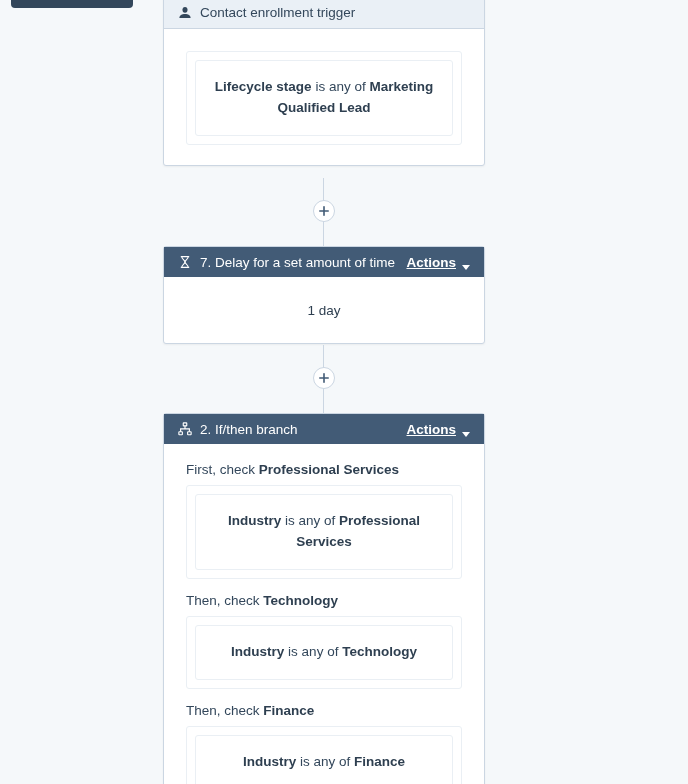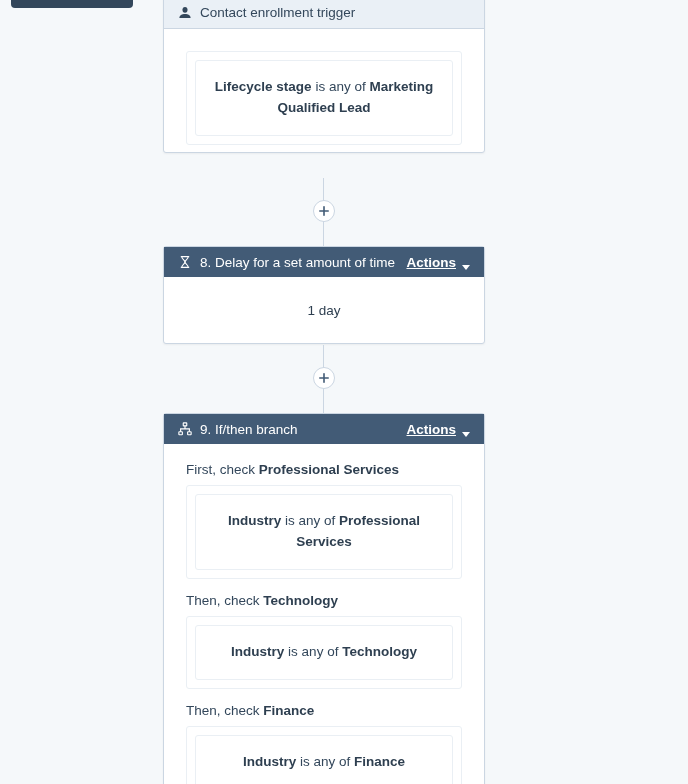--- a/index.html
+++ b/index.html
@@ -84,21 +84,21 @@
     border-bottom: 1px solid #cbd6e2;
     height: 64px;
     display: flex;
     align-items: flex-end;
     padding: 0 14px 8px 14px;
     gap: 8px;
     font-size: 13.5px;
     color: #33475b;
   }
   .trigger-body {
-    padding: 22px 22px 7px 22px;
+    padding: 22px 22px 20px 22px;
   }
 
   
   .card-header {
     background: #425b76;
     color: #ffffff;
     height: 30px;
     display: flex;
     align-items: center;
     padding: 0 14px;
@@ -204,21 +204,21 @@
 
   <div class="card" id="delay-card">
     <div class="card-header">
       <span class="icon">
         <svg width="14" height="14" viewBox="0 0 16 16" fill="none" stroke="#ffffff" stroke-width="1.3">
           <path d="M3.2 1.8h9.6M3.2 14.2h9.6"></path>
           <path d="M4.3 1.8c0 3.3 3.7 4.1 3.7 6.2 0 2.1-3.7 2.9-3.7 6.2"></path>
           <path d="M11.7 1.8c0 3.3-3.7 4.1-3.7 6.2 0 2.1 3.7 2.9 3.7 6.2"></path>
         </svg>
       </span>
-      <span class="hdr-title">8. Delay for a set amount of time</span>
+      <span class="hdr-title">7. Delay for a set amount of time</span>
       <span class="actions-menu">
         <span class="actions-label">Actions</span>
         <span class="caret"></span>
       </span>
     </div>
     <div class="delay-body">1 day</div>
   </div>
 
   <div class="connector" style="top:345px; height:68px;"></div>
   <div class="plus-btn" style="top:367px;">
@@ -230,21 +230,21 @@
   <div class="card" id="branch-card">
     <div class="card-header">
       <span class="icon">
         <svg width="14" height="14" viewBox="0 0 16 16" fill="none" stroke="#ffffff" stroke-width="1.3">
           <rect x="6" y="1" width="4" height="3.4" rx="0.5"></rect>
           <rect x="1" y="11.2" width="4" height="3.4" rx="0.5"></rect>
           <rect x="11" y="11.2" width="4" height="3.4" rx="0.5"></rect>
           <path d="M8 4.4v3.4M3 11.2V7.8h10v3.4"></path>
         </svg>
       </span>
-      <span class="hdr-title">9. If/then branch</span>
+      <span class="hdr-title">2. If/then branch</span>
       <span class="actions-menu">
         <span class="actions-label">Actions</span>
         <span class="caret"></span>
       </span>
     </div>
 
     <div class="branch-body">
 
       <div class="branch-block">
         <div class="branch-label">

